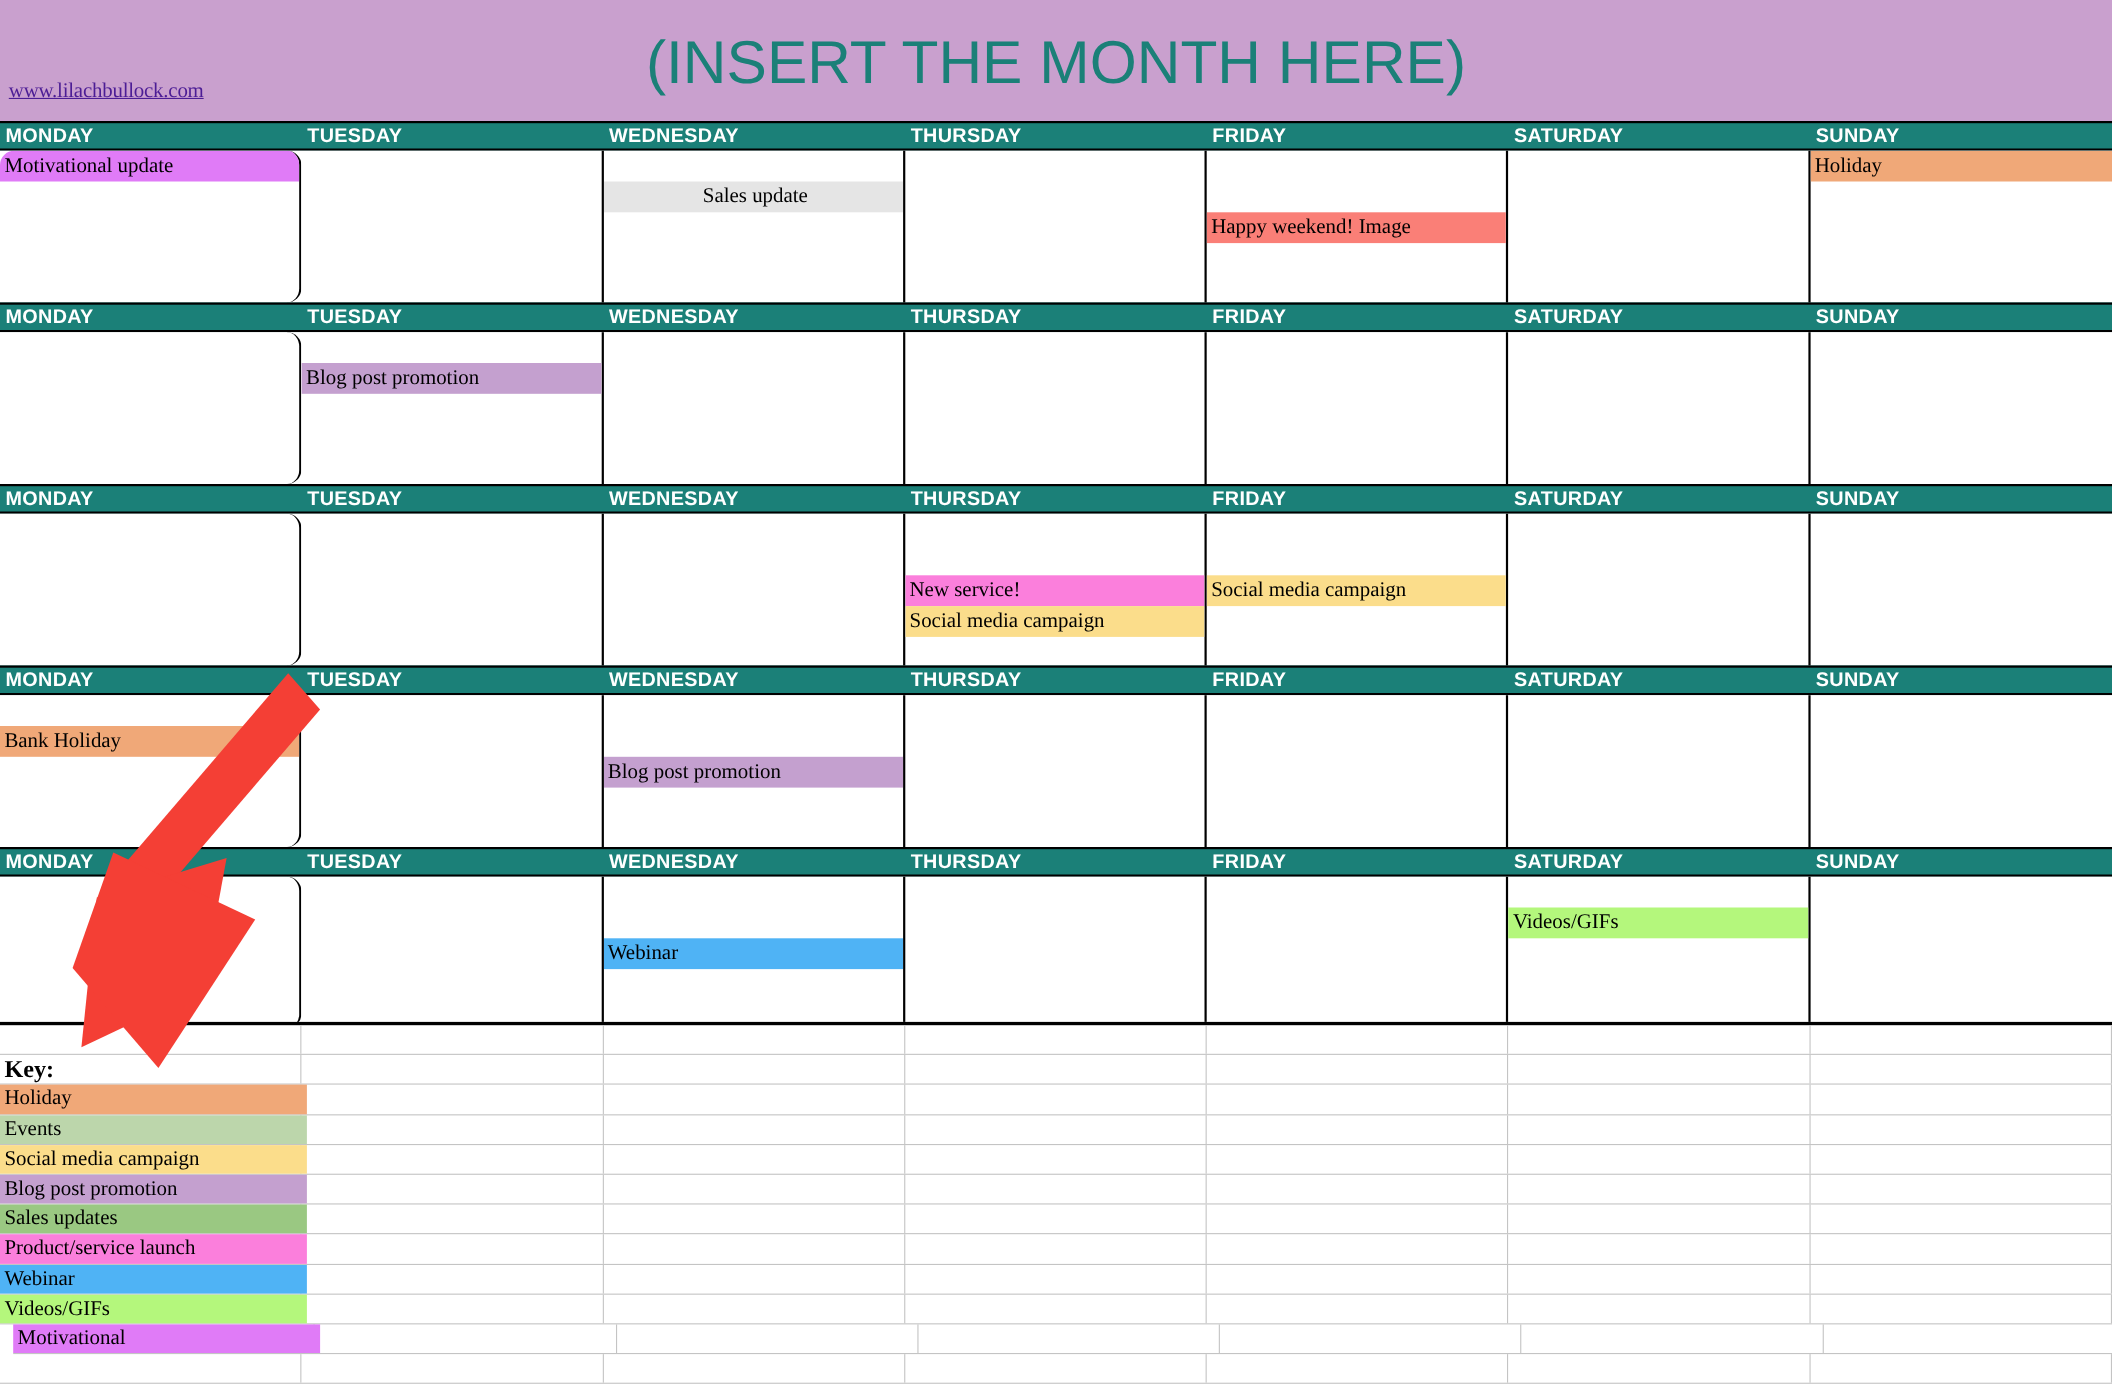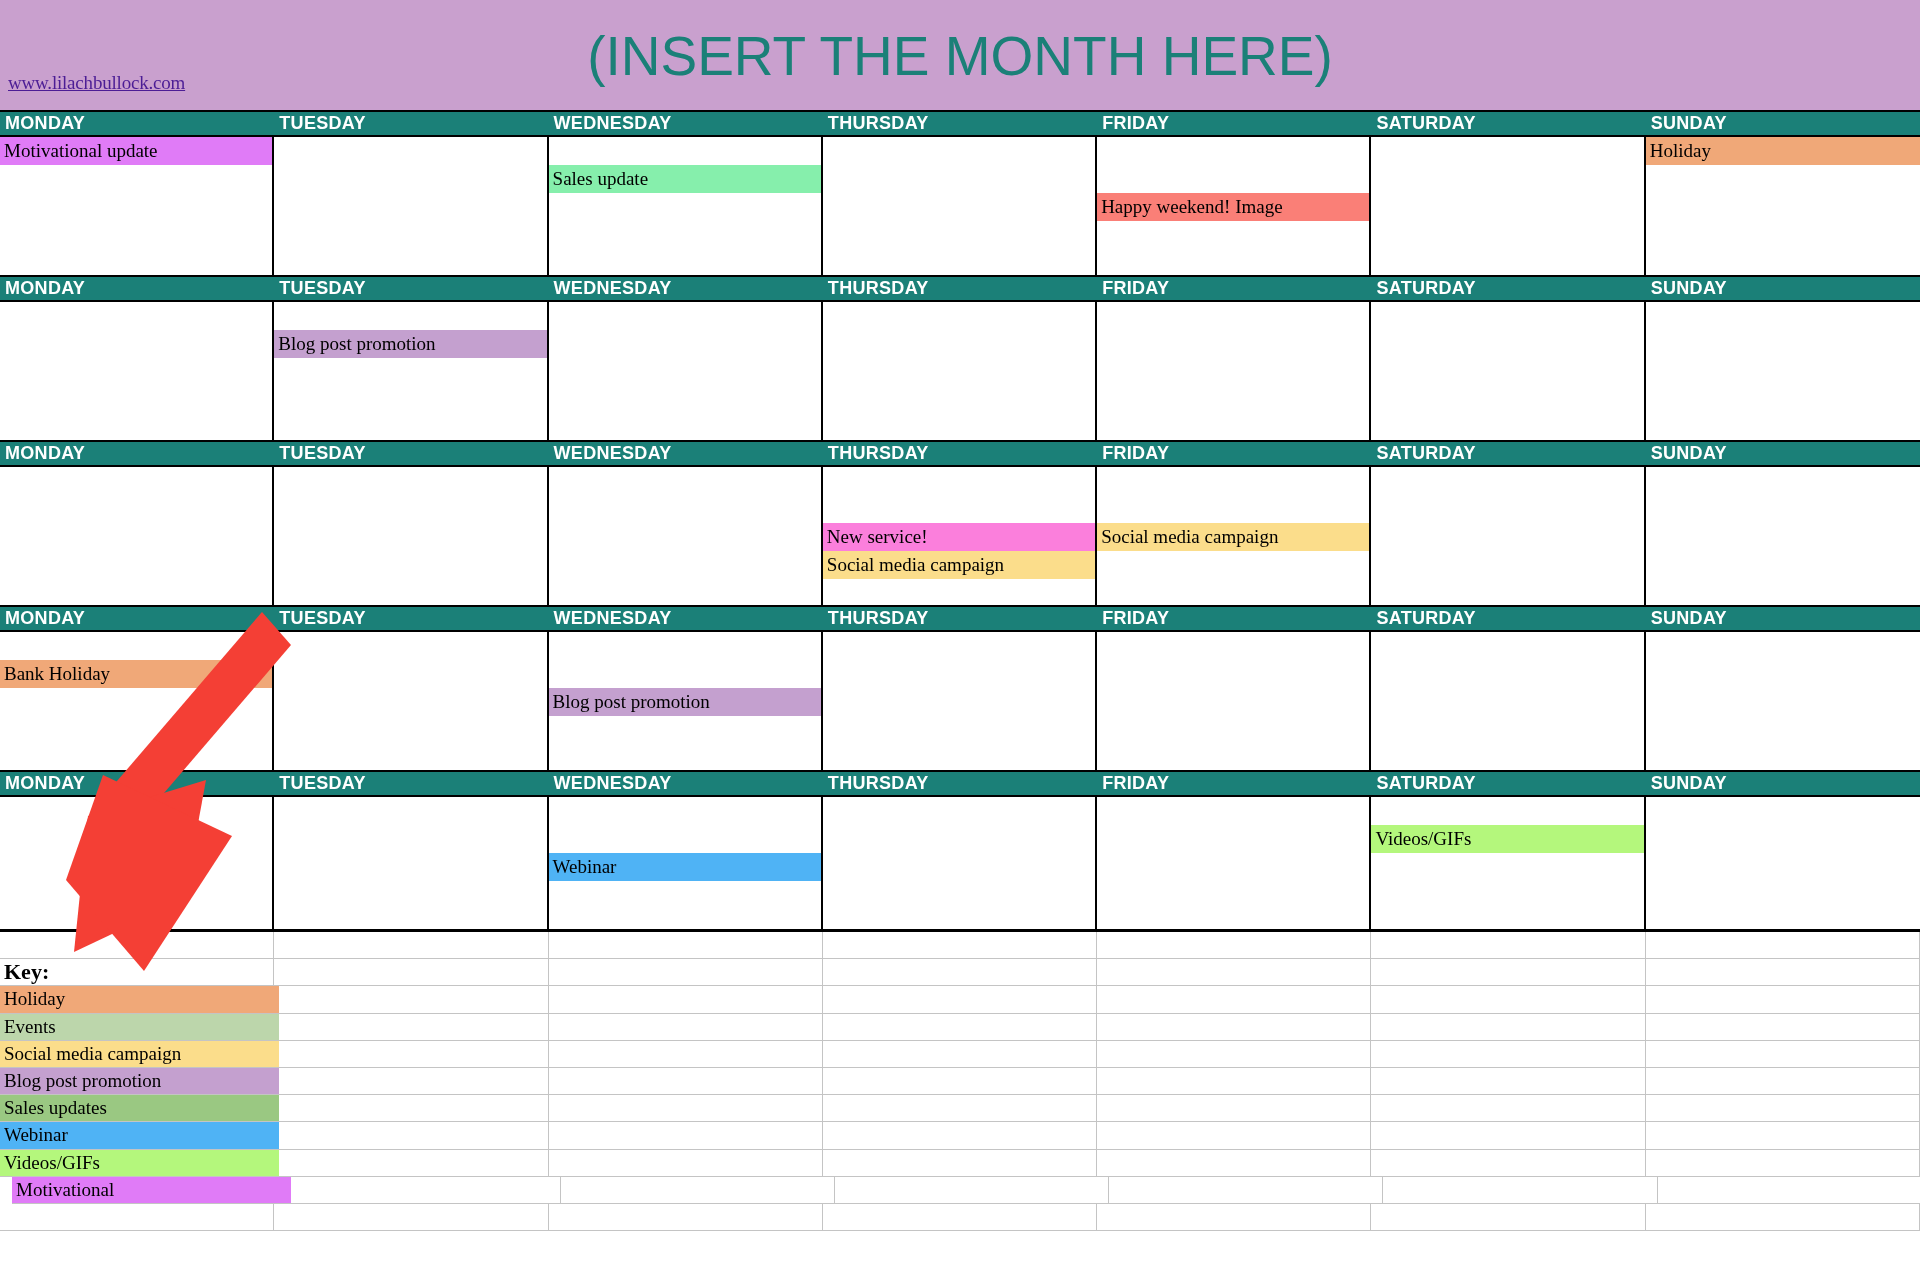--- a/index.html
+++ b/index.html
@@ -92,21 +92,21 @@
   }
   .daycell {
     flex: 0 0 274.285px;
     width: 274.285px;
     height: 138px;
     border-right: 2px solid #000;
     position: relative;
     overflow: hidden;
     padding-top: 0px;
   }
-  .daycell:first-child { border-left: 0; }
+  .daycell:first-child { border-left: 0; border-radius: 13px; }
   .daycell:last-child { border-right: 0; }
 
   .entry {
     display: block;
     width: 100%;
     height: 28px;
     line-height: 27px;
     font-family: "Liberation Serif", "DejaVu Serif", serif;
     font-size: 19px;
     color: #000000;
@@ -201,21 +201,21 @@
           <div class="dayheader" style="color: rgb(255, 255, 255);">SATURDAY</div>
           <div class="dayheader" style="color: rgb(255, 255, 255);">SUNDAY</div>
         </div>
         <div class="cells-row">
           <div class="daycell">
             <div class="entry" style="background: rgb(224, 123, 247);">Motivational update</div>
           </div>
           <div class="daycell"></div>
           <div class="daycell">
             <div class="spacer" style="height: 28px;"></div>
-            <div class="entry" style="background: #86efac;">Sales update</div>
+            <div class="entry" style="background: #e5e5e5; text-align: center;">Sales update</div>
           </div>
           <div class="daycell"></div>
           <div class="daycell">
             <div class="spacer" style="height: 56px;"></div>
             <div class="entry" style="background: rgb(250, 127, 119);">Happy weekend! Image</div>
           </div>
           <div class="daycell"></div>
           <div class="daycell">
             <div class="entry" style="background: rgb(240, 168, 120);">Holiday</div>
           </div>
@@ -397,20 +397,31 @@
           </div>
           <div class="sheet-cell" style="border-right-color: rgb(196, 196, 196);"></div>
           <div class="sheet-cell" style="border-right-color: rgb(196, 196, 196);"></div>
           <div class="sheet-cell" style="border-right-color: rgb(196, 196, 196);"></div>
           <div class="sheet-cell" style="border-right-color: rgb(196, 196, 196);"></div>
           <div class="sheet-cell" style="border-right-color: rgb(196, 196, 196);"></div>
           <div class="sheet-cell" style="border-right-color: rgb(196, 196, 196);"></div>
         </div>
         <div class="sheet-row" style="border-bottom-color: rgb(196, 196, 196);">
           <div class="sheet-cell first" style="border-right-color: rgb(196, 196, 196);">
+            <div class="key-entry" style="background: rgb(251, 127, 220);">Product/service launch</div>
+          </div>
+          <div class="sheet-cell" style="border-right-color: rgb(196, 196, 196);"></div>
+          <div class="sheet-cell" style="border-right-color: rgb(196, 196, 196);"></div>
+          <div class="sheet-cell" style="border-right-color: rgb(196, 196, 196);"></div>
+          <div class="sheet-cell" style="border-right-color: rgb(196, 196, 196);"></div>
+          <div class="sheet-cell" style="border-right-color: rgb(196, 196, 196);"></div>
+          <div class="sheet-cell" style="border-right-color: rgb(196, 196, 196);"></div>
+        </div>
+        <div class="sheet-row" style="border-bottom-color: rgb(196, 196, 196);">
+          <div class="sheet-cell first" style="border-right-color: rgb(196, 196, 196);">
             <div class="key-entry" style="background: rgb(79, 179, 245);">Webinar</div>
           </div>
           <div class="sheet-cell" style="border-right-color: rgb(196, 196, 196);"></div>
           <div class="sheet-cell" style="border-right-color: rgb(196, 196, 196);"></div>
           <div class="sheet-cell" style="border-right-color: rgb(196, 196, 196);"></div>
           <div class="sheet-cell" style="border-right-color: rgb(196, 196, 196);"></div>
           <div class="sheet-cell" style="border-right-color: rgb(196, 196, 196);"></div>
           <div class="sheet-cell" style="border-right-color: rgb(196, 196, 196);"></div>
         </div>
         <div class="sheet-row" style="border-bottom-color: rgb(196, 196, 196);">

